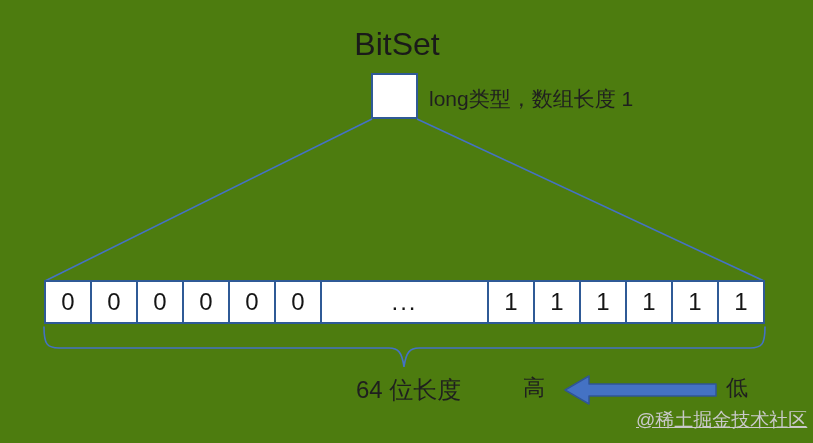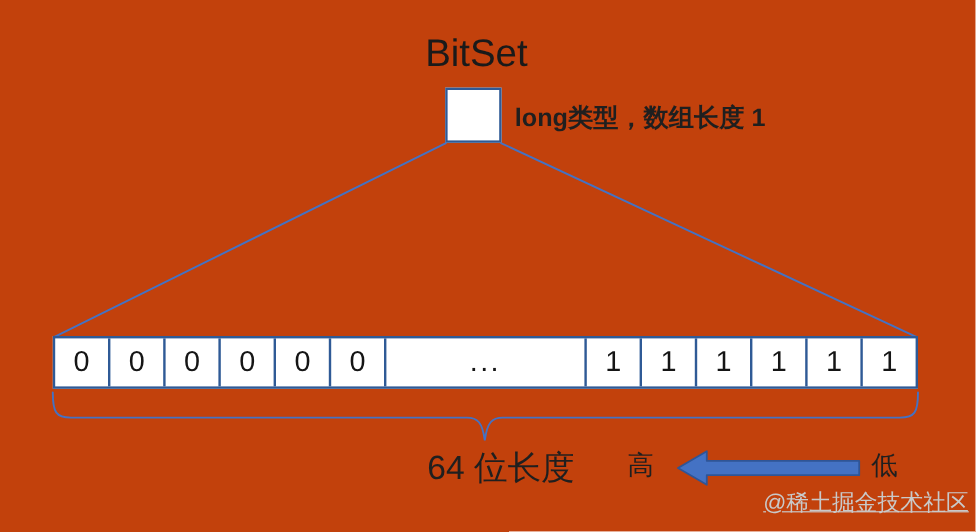--- a/index.html
+++ b/index.html
@@ -7,21 +7,21 @@
     --line:#4472c4;
     --arrow-fill:#4472c4;
     --arrow-stroke:#2f5597;
     --ink:#1f1f1f;
     --watermark:#c9c9c9;
   }
   html,body{margin:0;padding:0;background:#ffffff;}
   .canvas{
     position:relative;
     width:813px;height:443px;
-    background:#c2410c;
+    background:#4d7c0f;
     overflow:hidden;
     font-family:"Liberation Sans","DejaVu Sans",sans-serif;
     color:var(--ink);
   }
   .title{
     position:absolute;left:0;top:26px;width:794px;
     text-align:center;
     font-size:32px;line-height:36px;
     color:#1a1a1a;
   }
@@ -29,21 +29,20 @@
     position:absolute;left:371px;top:73px;
     width:47px;height:46px;
     box-sizing:border-box;
     border:2.5px solid var(--box-border);
     background:#ffffff;
   }
   .long-label{
     position:absolute;left:429px;top:86px;
     font-size:21px;line-height:26px;
     white-space:nowrap;
-    font-weight:bold;
   }
   .overlay{
     position:absolute;left:0;top:0;width:813px;height:443px;
     pointer-events:none;
   }
   .bit-row{
     position:absolute;left:44px;top:280px;
     width:721px;height:44px;
     box-sizing:border-box;
     border:2px solid var(--box-border);
@@ -55,21 +54,21 @@
     border-right:2px solid var(--box-border);
     text-align:center;
     font-size:24px;
     line-height:40px;
     color:#151515;
   }
   .bit-cell.wide{flex:1 1 auto;letter-spacing:2px;}
   .bit-cell:last-child{border-right:none;}
   .brace-label{
     position:absolute;left:356px;top:377px;
-    font-size:28px;line-height:26px;
+    font-size:24px;line-height:26px;
     white-space:nowrap;
   }
   .high-label{
     position:absolute;left:523px;top:374px;
     font-size:22px;line-height:28px;
   }
   .low-label{
     position:absolute;left:726px;top:374px;
     font-size:22px;line-height:28px;
   }

